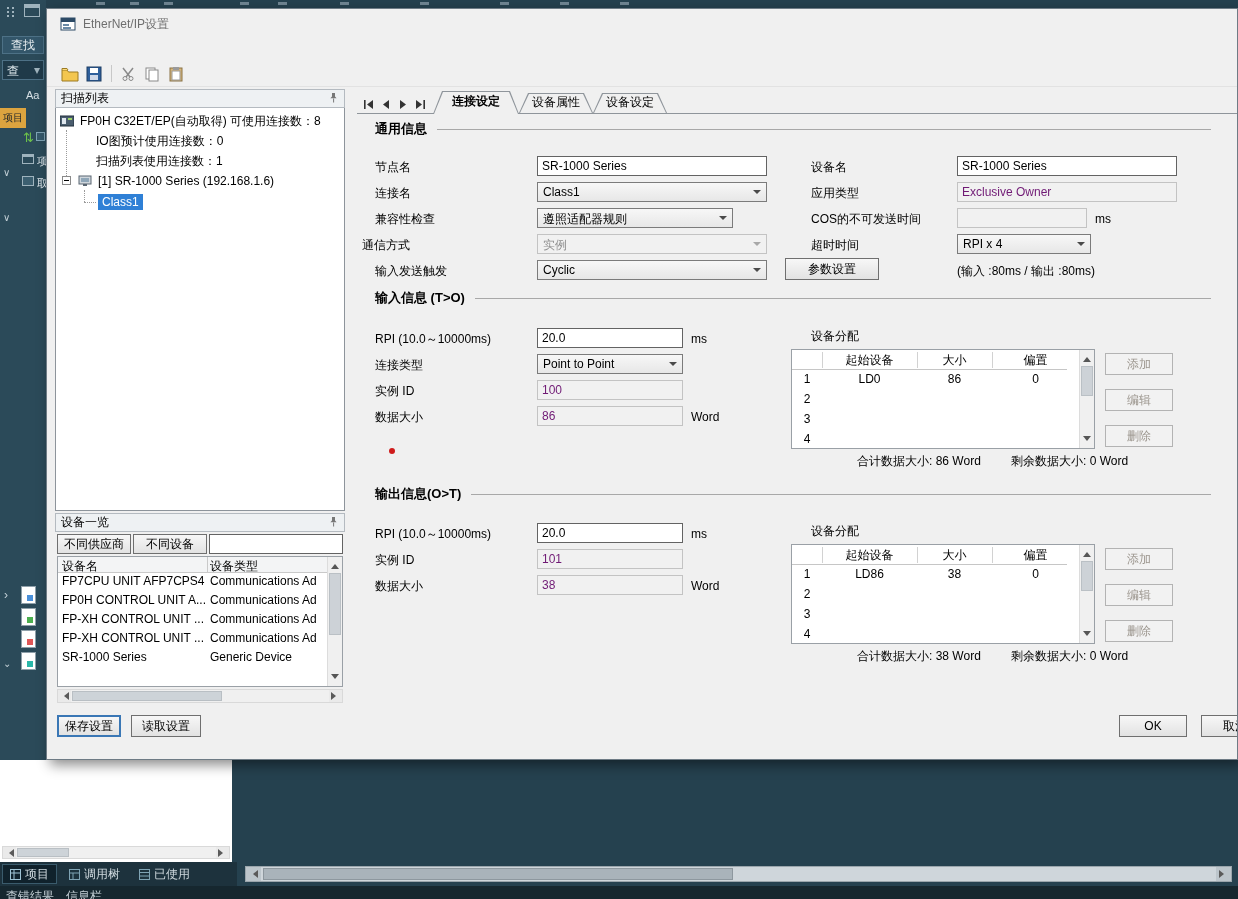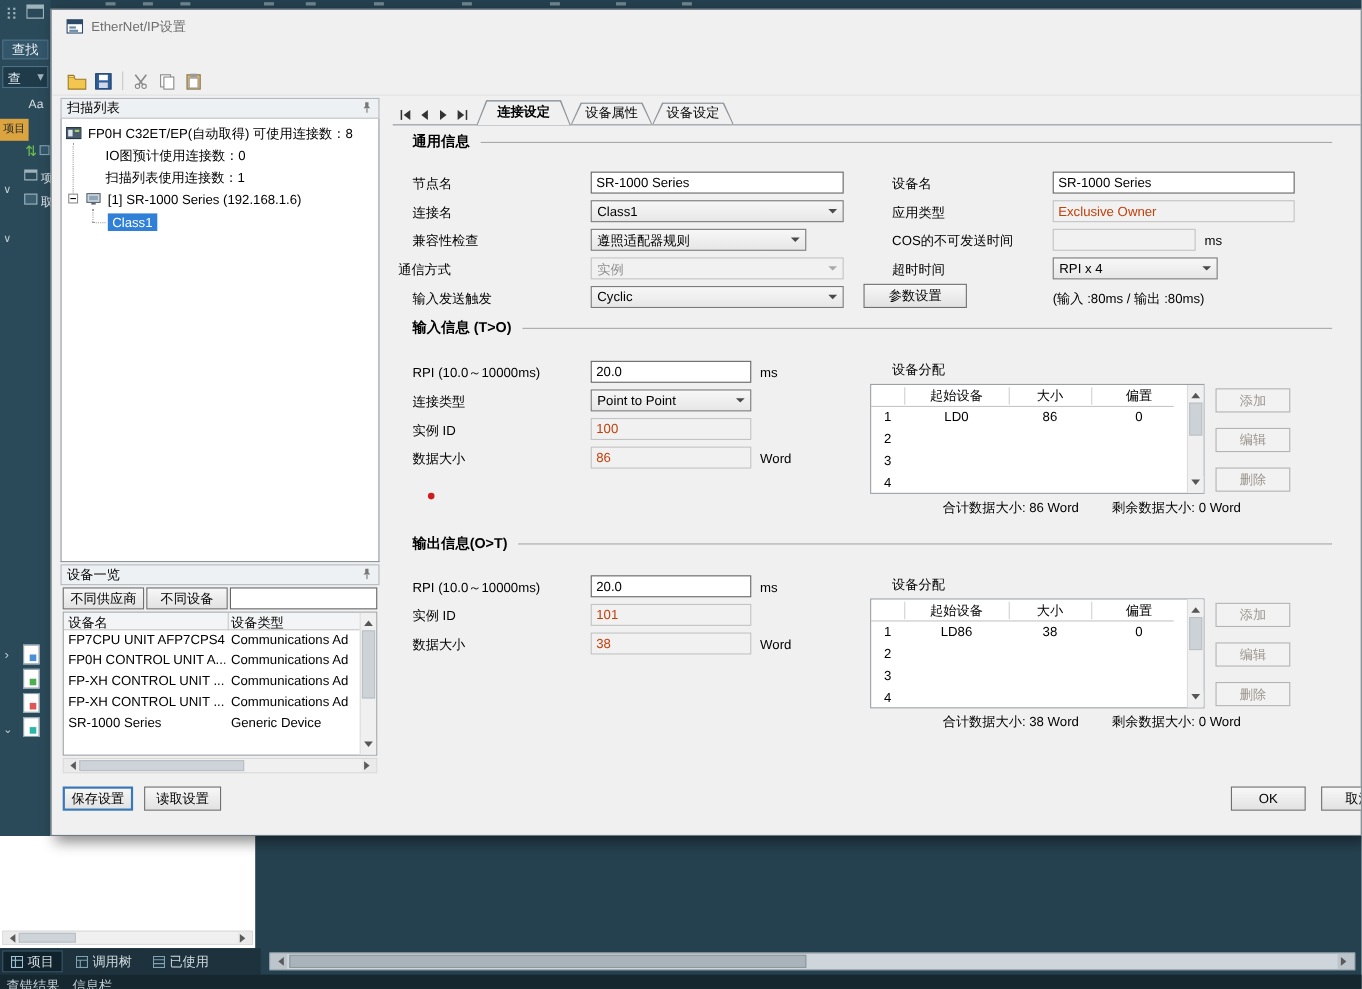--- a/index.html
+++ b/index.html
@@ -62,21 +62,21 @@
 .dot-v{border-left:1px dotted #9b9b9b;width:1px;position:absolute}
 .dot-h{border-top:1px dotted #9b9b9b;height:1px;position:absolute}
 
 .btn{position:absolute;height:22px;border:1px solid #6f6f6f;background:linear-gradient(#f7f7f7,#e2e2e2);
   text-align:center;line-height:20px;color:#000;cursor:default}
 .btn.dis{color:#9b958d;border-color:#b3b3b3;background:#f2f2f2}
 .btn.focusd{border:2px solid #3a77b5;line-height:18px}
 
 .fld{position:absolute;height:20px;border:1px solid #636363;background:#fff;padding:0 4px;
   font:12px "Liberation Sans","DejaVu Sans",sans-serif;color:#000}
-.fld.dis{border-color:#c3c3c3;background:#f1f1f1;color:#c2410c}
+.fld.dis{border-color:#c3c3c3;background:#f1f1f1;color:#701a75}
 .combo{position:absolute;height:20px;border:1px solid #7b7b7b;background:linear-gradient(#f7f7f7,#e7e7e7);
   padding:2px 20px 0 5px;overflow:hidden;white-space:nowrap}
 .combo .ca{position:absolute;right:0;top:0;width:17px;height:18px}
 .combo .ca::after{content:"";position:absolute;right:5px;top:7px;border:4px solid transparent;border-top:4px solid #4a4a4a}
 .combo.dis{color:#8f8f8f;background:#f1f1f1;border-color:#c3c3c3}
 .combo.dis .ca::after{border-top-color:#a8a8a8}
 
 .navb{position:absolute;top:0;width:15px;height:15px;display:flex;align-items:center;justify-content:center}
 .tab{position:absolute}
 .tab .edge{position:absolute;left:0;top:0;right:0;bottom:0;background:#8f959b;
@@ -436,21 +436,21 @@
     </div>
     <span class="t" style="left:764px;top:202px">COS的不可发送时间</span>
     <input class="fld dis" style="left: 910px; top: 199px; width: 130px;" value="">
     <span class="t" style="left:1048px;top:202px">ms</span>
 
     <span class="t" style="left:315px;top:228px">通信方式</span>
     <div class="combo dis" style="left:490px;top:225px;width:230px">
       <span>实例</span><i class="ca"></i>
     </div>
     <span class="t" style="left:764px;top:228px">超时时间</span>
-    <div class="combo" style="left:910px;top:225px;width:150px">
+    <div class="combo" style="left:910px;top:225px;width:134px">
       <span>RPI x 4</span><i class="ca"></i>
     </div>
 
     <span class="t" style="left:328px;top:254px">输入发送触发</span>
     <div class="combo" style="left:490px;top:251px;width:230px">
       <span>Cyclic</span><i class="ca"></i>
     </div>
     <div class="btn" style="left:738px;top:249px;width:94px">参数设置</div>
     <span class="t" style="left:910px;top:254px">(输入 :80ms / 输出 :80ms)</span>
 

